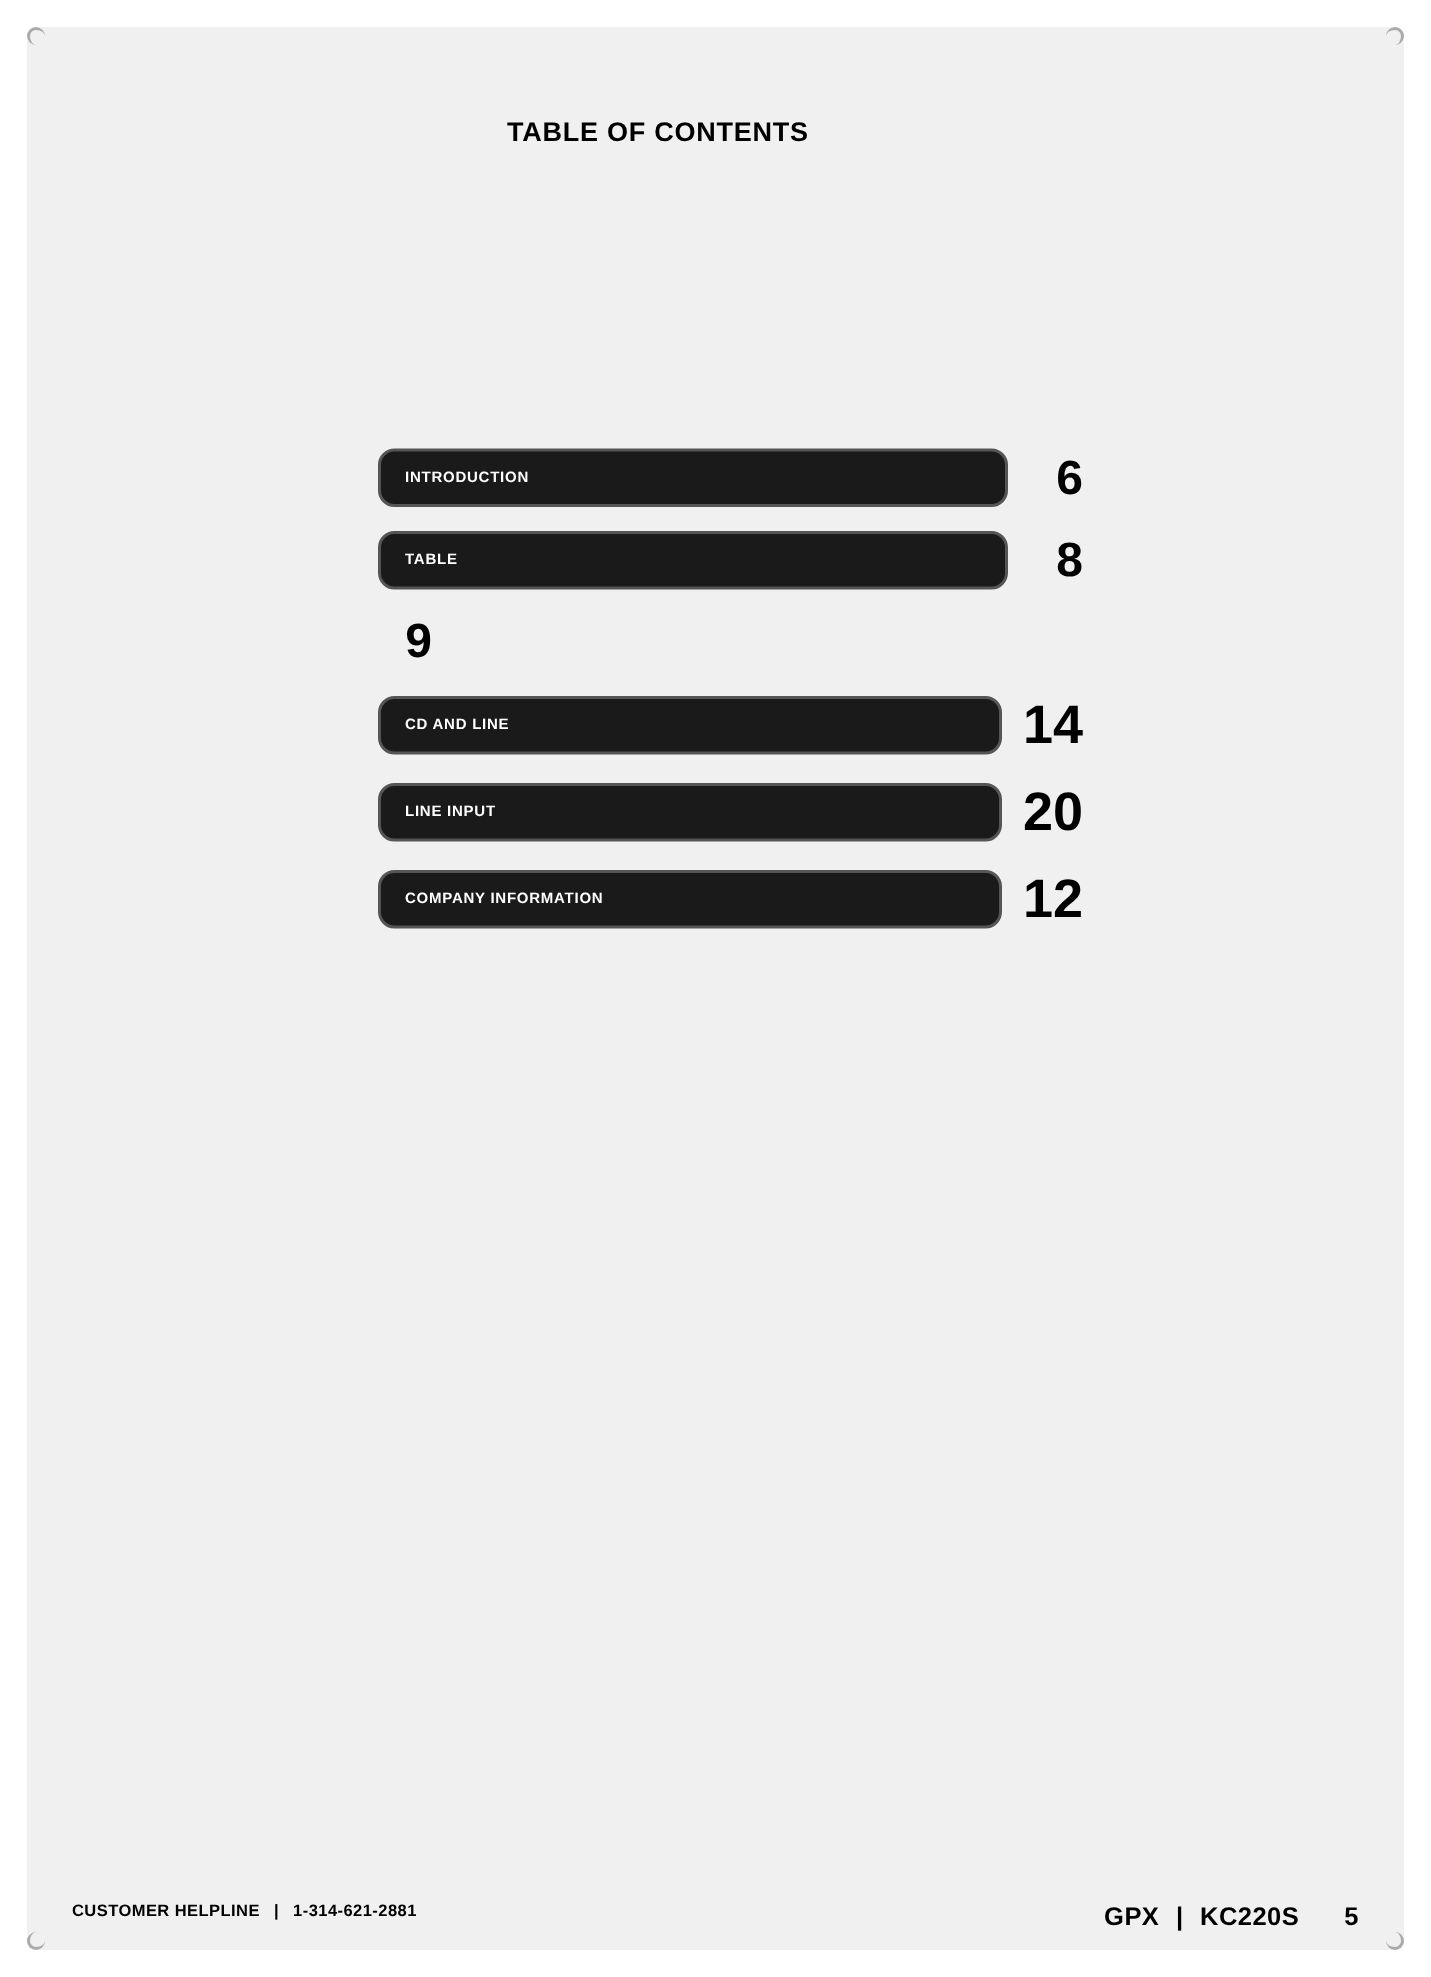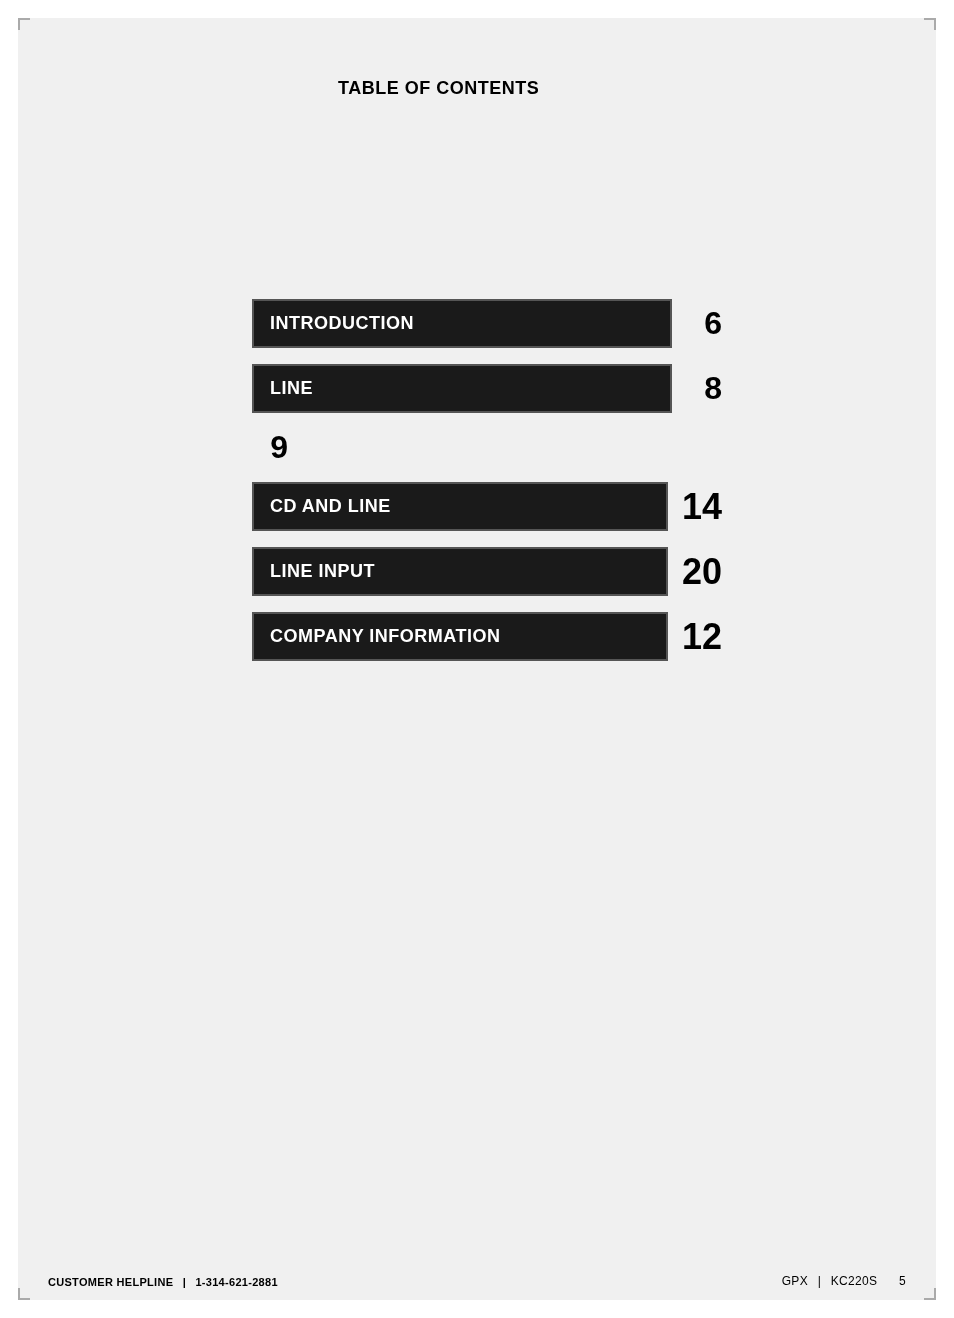--- a/index.html
+++ b/index.html
@@ -1,18 +1,19 @@
 <!DOCTYPE html>
 <html><head>
   <meta charset="utf-8">
   <style>
     * {
       margin: 0;
       padding: 0;
       box-sizing: border-box;
+      border-radius: 11px;
     }
 
     body {
       width: 954px;
       height: 1318px;
       background: #ffffff;
       font-family: Arial, Helvetica, sans-serif;
       position: relative;
       overflow: hidden;
     }
@@ -87,21 +88,21 @@
 
     .toc-entry {
       display: flex;
       align-items: center;
       gap: 14px;
     }
 
     .toc-label {
       background: #1a1a1a;
       color: #ffffff;
-      font-size: 18px;
+      font-size: 10px;
       font-weight: 700;
       letter-spacing: 0.5px;
       padding: 12px 16px;
       flex: 1;
       border: 2px solid #555555;
     }
 
     .toc-page {
       font-size: 32px;
       font-weight: 900;
@@ -110,38 +111,37 @@
       text-align: right;
     }
 
     .toc-page.large {
       font-size: 36px;
     }
 
     .footer {
       display: flex;
       justify-content: space-between;
-      align-items: flex-end;
+      align-items: flex-start;
       padding: 12px 30px;
       border-top: none;
     }
 
     .footer-left {
       font-size: 11px;
       font-weight: 700;
       color: #000000;
       letter-spacing: 0.3px;
     }
 
     .footer-right {
-      font-size: 12px;
-      font-weight: 400;
+      font-size: 17px;
+      font-weight: 700;
       color: #000000;
       letter-spacing: 0.3px;
-      margin-top: 28px;
     }
 
     .footer-separator {
       margin: 0 6px;
     }
   </style>
 </head>
 <body>
 
 <div class="page-content">
@@ -159,21 +159,21 @@
 
       <div class="toc-entry">
         <div class="toc-label">
           <span>INTRODUCTION</span>
         </div>
         <div class="toc-page">6</div>
       </div>
 
       <div class="toc-entry">
         <div class="toc-label">
-          <span>LINE</span>
+          <span>TABLE</span>
         </div>
         <div class="toc-page">8</div>
       </div>
 
       <div class="toc-entry">
         <div class="toc-page">9</div>
       </div>
 
       <div class="toc-entry">
         <div class="toc-label">

